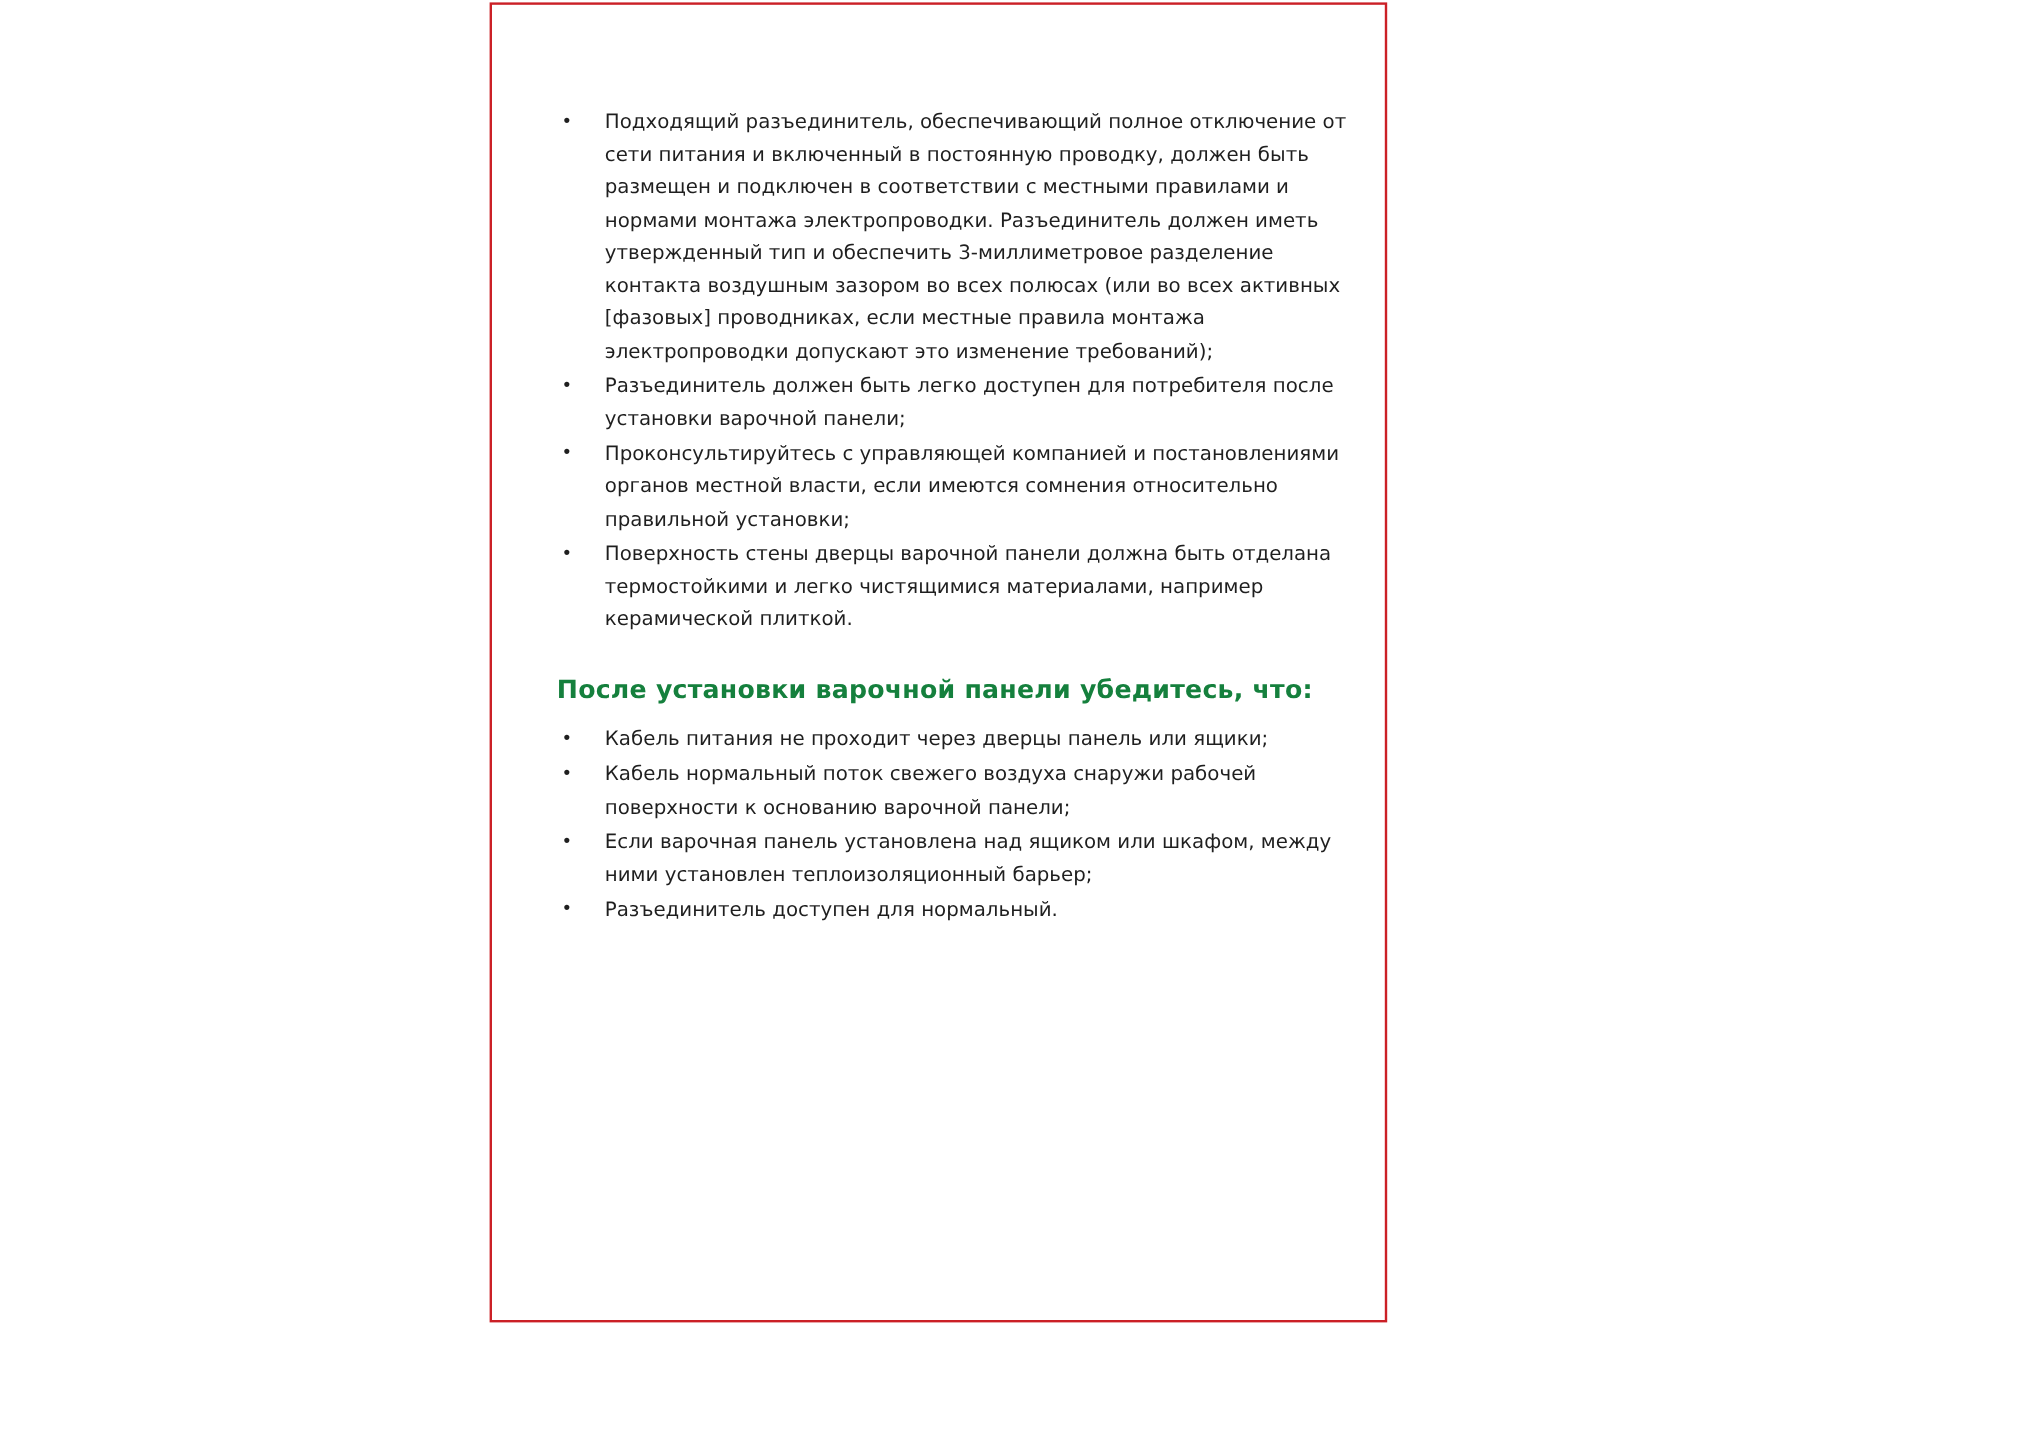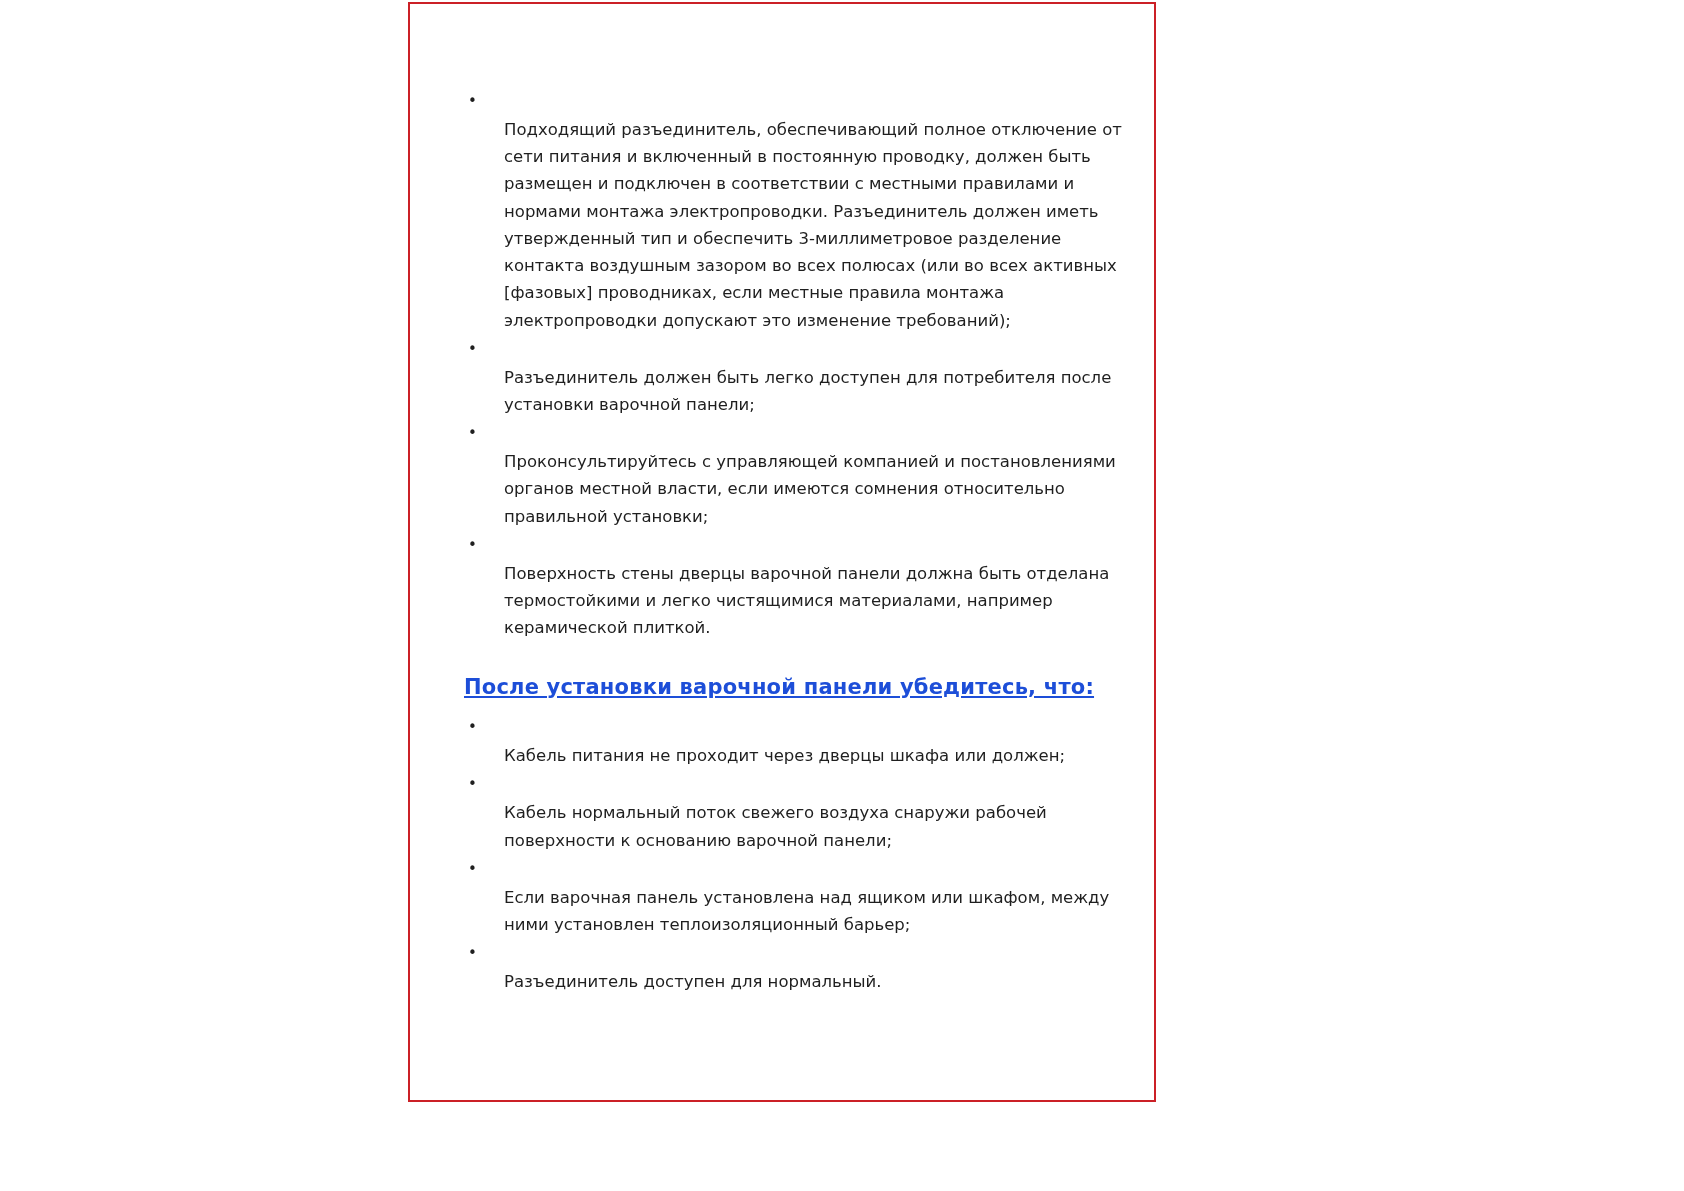--- a/index.html
+++ b/index.html
@@ -45,35 +45,33 @@
     flex: 0 0 36px;
     text-align: left;
     padding-left: 4px;
     font-size: 15px;
     line-height: 1.8;
     color: #1f1f1f;
   }
   ul.bullets .text {
     flex: 1 1 auto;
     max-width: 628px;
-    margin-top: 28px;
   }
   .intro-list {
     margin-bottom: 62px;
   }
   .requirements-list li {
     margin-bottom: 3px;
   }
   h2.section-heading {
     margin: 28px 0 10px 0;
     font-size: 21px;
     font-weight: 700;
-    color: #1d4ed8;
+    color: #15803d;
     letter-spacing: 0.2px;
-    text-decoration: underline;
   }
   .checklist li {
     margin-bottom: 3px;
   }
 </style>
 </head>
 <body>
 
 <div class="canvas">
   <div class="page">
@@ -99,21 +97,21 @@
           <span class="marker">•</span>
           <span class="text">Поверхность стены дверцы варочной панели должна быть отделана термостойкими и легко чистящимися материалами, например керамической плиткой.</span>
         </li>
       </ul>
 
       <h2 class="section-heading">После установки варочной панели убедитесь, что:</h2>
 
       <ul class="bullets checklist">
         <li>
           <span class="marker">•</span>
-          <span class="text">Кабель питания не проходит через дверцы шкафа или должен;</span>
+          <span class="text">Кабель питания не проходит через дверцы панель или ящики;</span>
         </li>
         <li>
           <span class="marker">•</span>
           <span class="text">Кабель нормальный поток свежего воздуха снаружи рабочей поверхности к основанию варочной панели;</span>
         </li>
         <li>
           <span class="marker">•</span>
           <span class="text">Если варочная панель установлена над ящиком или шкафом, между ними установлен теплоизоляционный барьер;</span>
         </li>
         <li>

